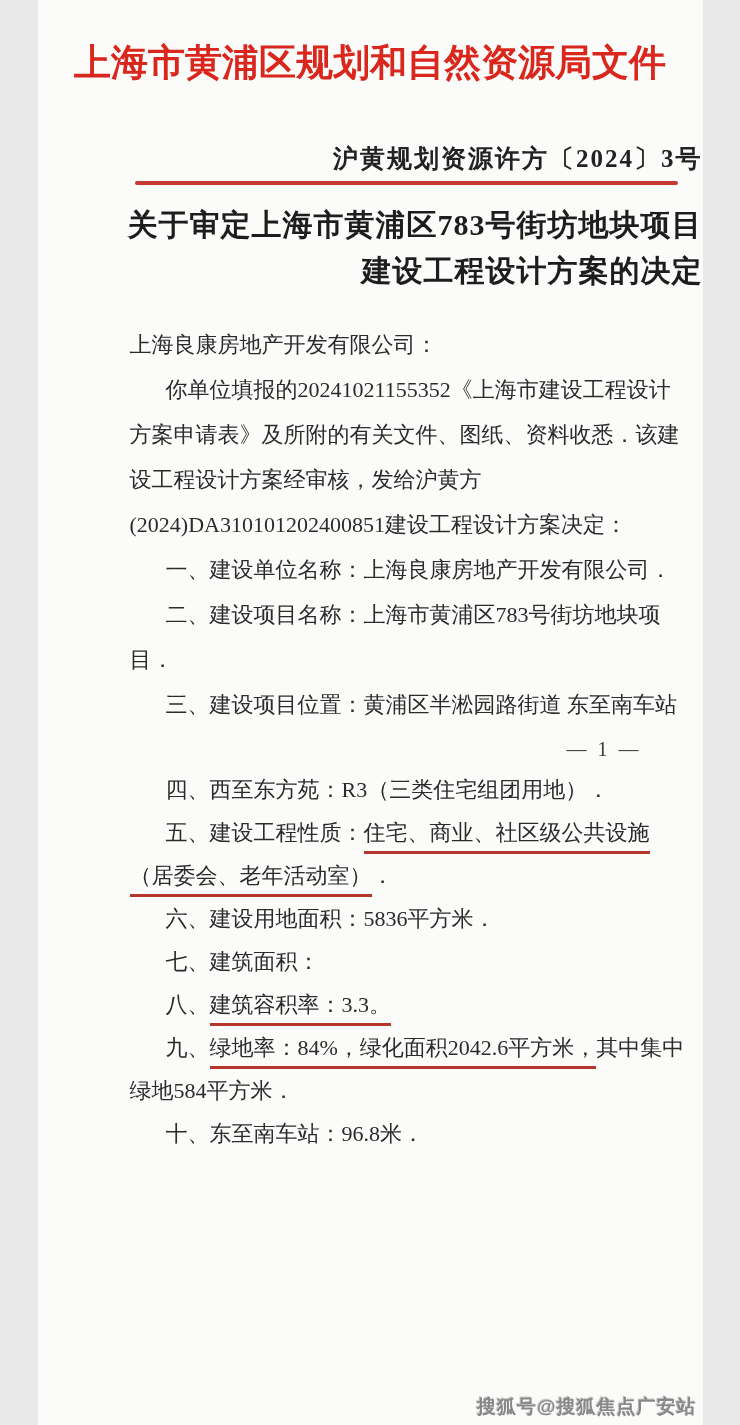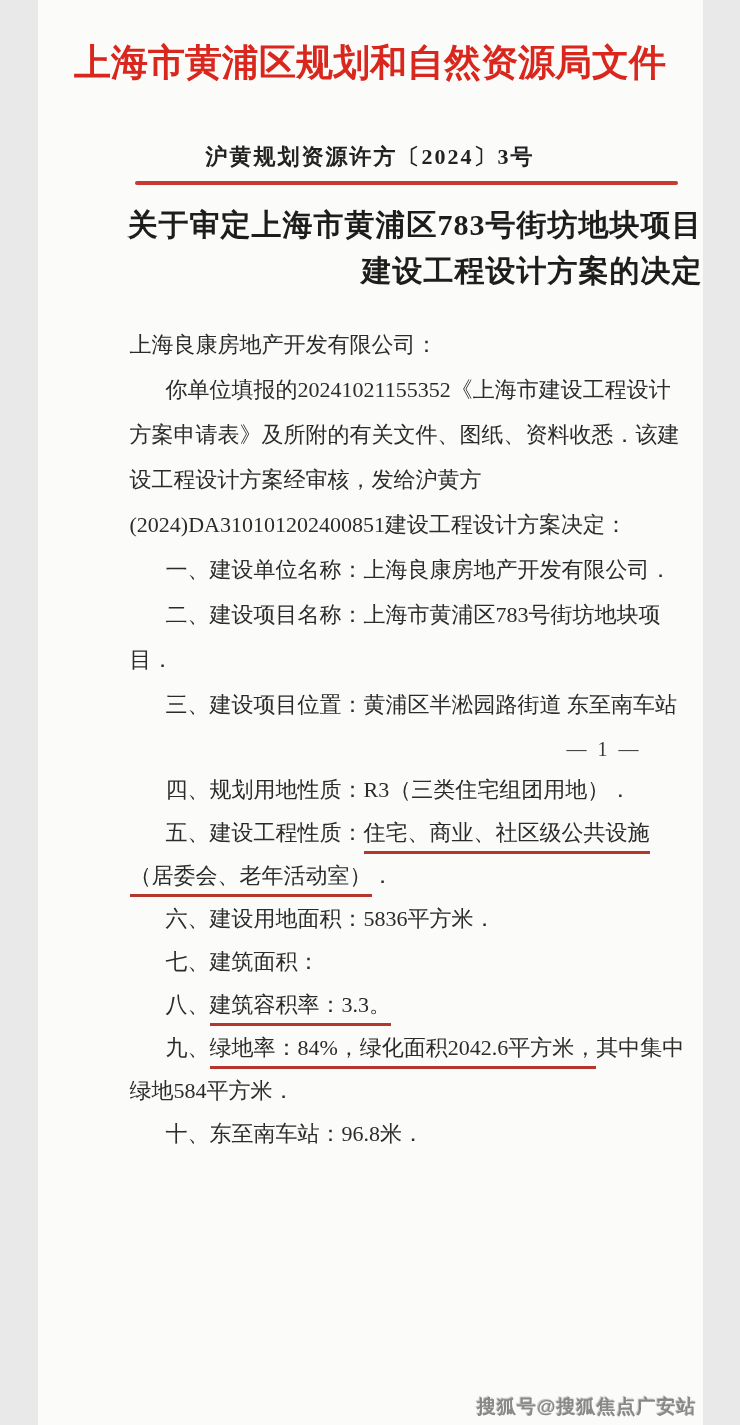--- a/index.html
+++ b/index.html
@@ -25,22 +25,22 @@
     text-align:center;
     font-family:"Liberation Sans","DejaVu Sans",sans-serif;
     font-weight:900;
     font-size:37px;
     letter-spacing:0px;
     color:var(--header_red);
     white-space:nowrap;
   }
   .doc-number{
     position:absolute;top:142px;left:0;width:100%;
-    text-align:center;
-    font-size:22px;
+    text-align:right;
+    font-size:25px;
     letter-spacing:2px;
     font-weight:600;
     color:#222;
   }
   .red-separator{
     position:absolute;top:181px;left:97px;
     width:543px;height:4px;
     background:var(--line_red);
     border-radius:2px;
   }
@@ -108,21 +108,21 @@
         <div class="para indent"><span>你单位填报的20241021155352《上海市建设工程设计方案申请表》及所附的有关文件、图纸、资料收悉．该建设工程设计方案经审核，发给沪黄方(2024)DA310101202400851建设工程设计方案决定：</span></div>
         <div class="para indent"><span>一、建设单位名称：上海良康房地产开发有限公司．</span></div>
         <div class="para indent"><span>二、建设项目名称：上海市黄浦区783号街坊地块项目．</span></div>
         <div class="para indent"><span>三、建设项目位置：黄浦区半淞园路街道 东至南车站</span></div>
       </div>
     <div class="page-marker">— 1 —</div>
   </div>
 
   <div class="body body2">
     <div id="paras2">
-        <div class="para indent"><span>四、规划用地性质：R3（三类住宅组团用地）．</span></div>
+        <div class="para indent"><span>四、西至东方苑：R3（三类住宅组团用地）．</span></div>
         <div class="para indent"><span>五、建设工程性质：</span><span class="red-underline">住宅、商业、社区级公共设施（居委会、老年活动室）</span><span>．</span></div>
         <div class="para indent"><span>六、建设用地面积：5836平方米．</span></div>
         <div class="para indent"><span>七、建筑面积：</span></div>
         <div class="para indent"><span>八、</span><span class="red-underline bold">建筑容积率：</span><span class="red-underline">3.3。</span></div>
         <div class="para indent"><span>九、</span><span class="red-underline bold">绿地率：</span><span class="red-underline">84%，绿化面积2042.6平方米，</span><span>其中集中绿地584平方米．</span></div>
         <div class="para indent"><span>十、</span><span class="bold">东至南车站：</span><span>96.8米．</span></div>
       </div>
   </div>
 
   <div class="watermark">搜狐号@搜狐焦点广安站</div>

